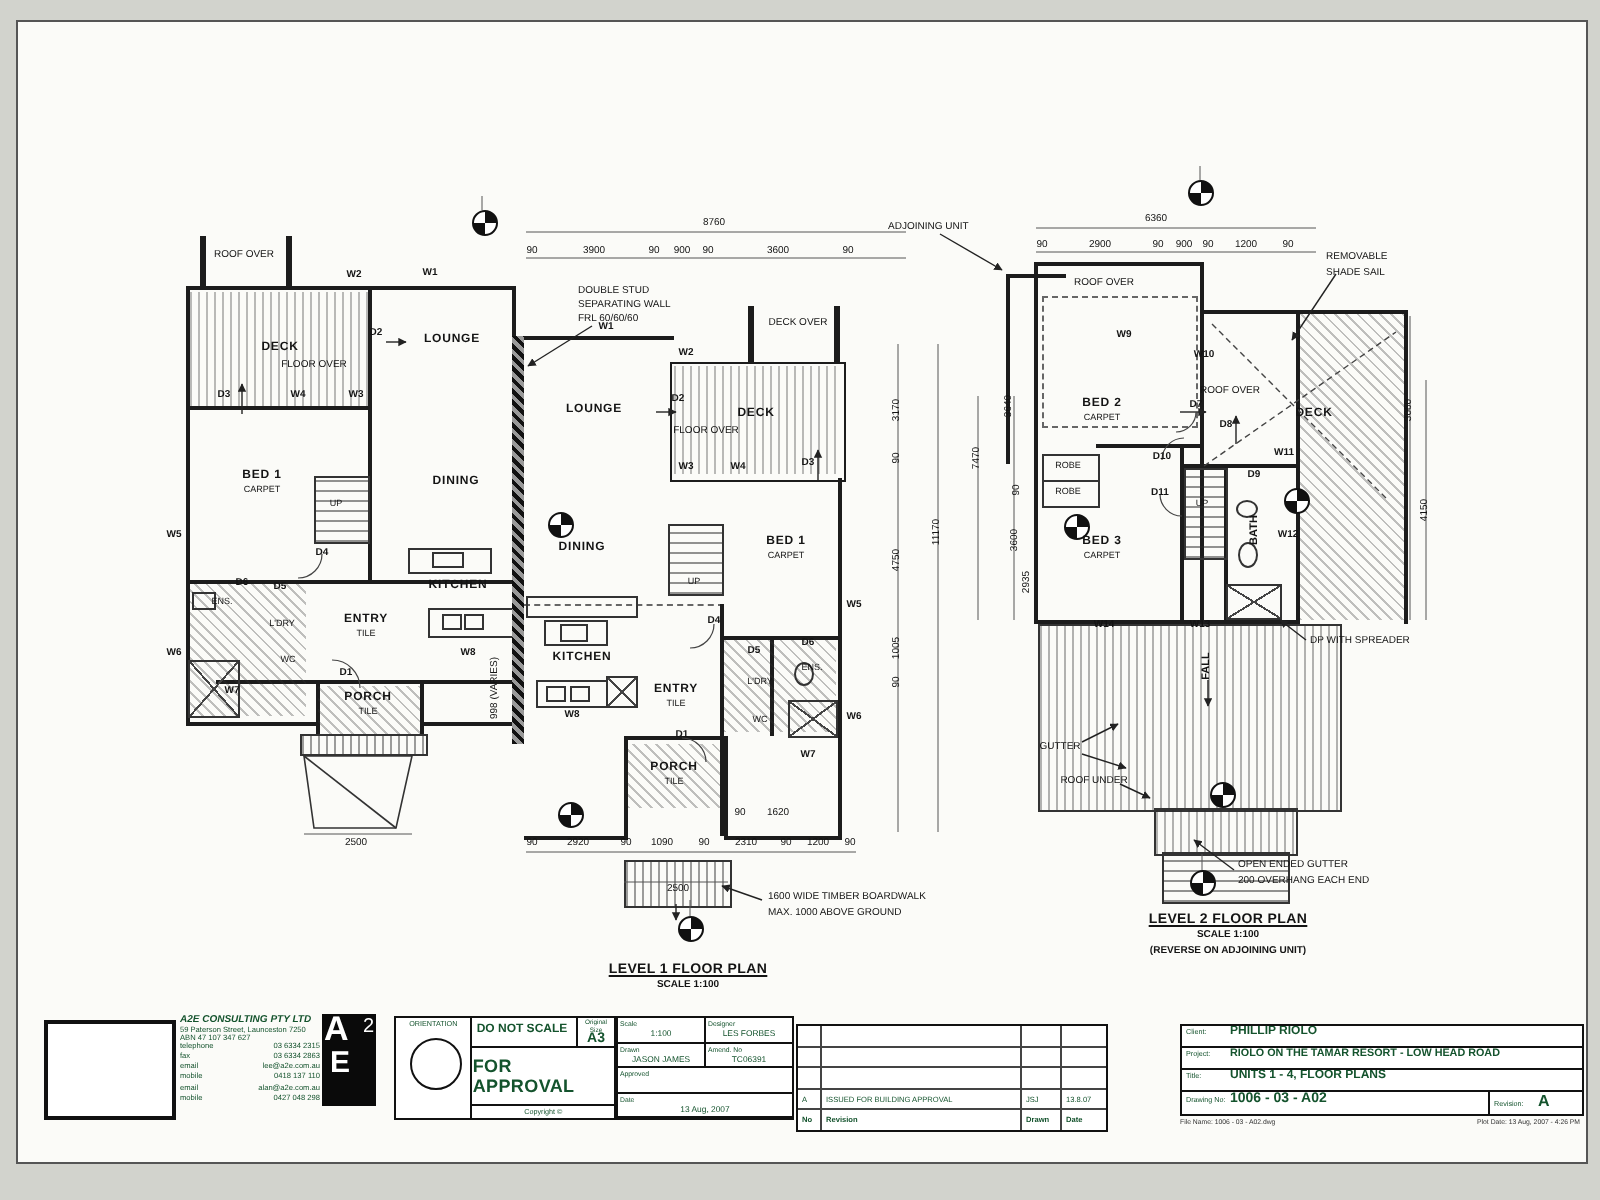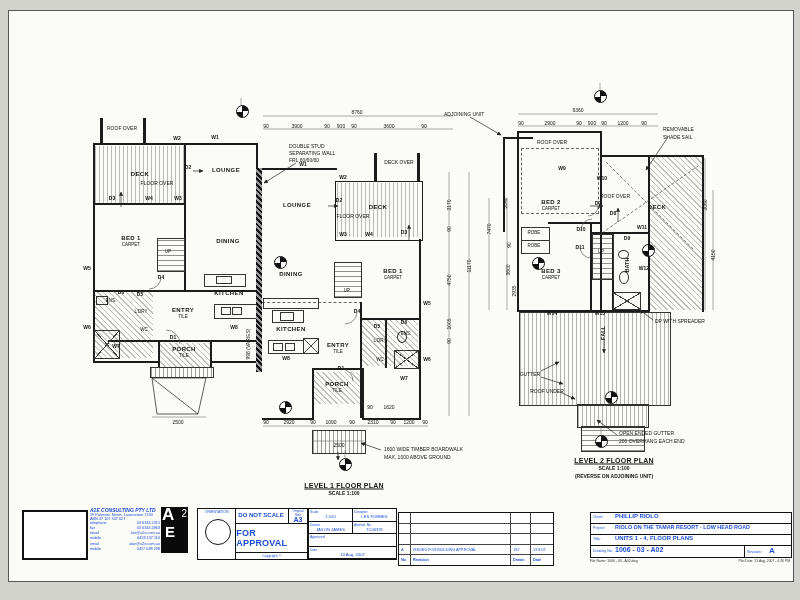--- a/index.html
+++ b/index.html
@@ -31,21 +31,21 @@
   .rm2{font-size:4.5px}
   .tag{font-size:5px;font-weight:bold}
   .dim{font-size:5px}
   .dimr{font-size:5px;transform:translate(-50%,-50%) rotate(-90deg)}
   .note{font-size:5px}
   .notel{font-size:5px;transform:translate(0,-50%)}
   .ttl{font-size:7px;font-weight:bold;text-decoration:underline;letter-spacing:.2px}
   .sub{font-size:5px;font-weight:bold}
   #leads{position:absolute;left:0;top:0;width:800px;height:600px;pointer-events:none}
   
-  .tb{position:absolute;color:#1d4ed8}
+  .tb{position:absolute;color:#14532d}
   #stampbox{left:22px;top:510px;width:62px;height:46px;border:2px solid #111;background:#fff}
   #a2e{left:90px;top:507px;width:70px;height:52px;font-size:4.5px}
   #a2e .nm{font-size:5px;font-weight:bold;font-style:italic}
   #a2e .ad{font-size:3.8px}
   .crow{display:flex;justify-content:space-between;font-size:3.8px;line-height:1.35}
   #logo{left:161px;top:507px;width:27px;height:46px;background:#0a0a0a;color:#fff;overflow:hidden}
   #logo .lA{position:absolute;left:1px;top:-2px;font-size:17px;font-weight:bold}
   #logo .l2{position:absolute;right:1px;top:1px;font-size:10px}
   #logo .lE{position:absolute;left:4px;top:16px;font-size:15px;font-weight:bold;letter-spacing:-1px}
   #appr{left:197px;top:508px;width:198px;height:50px;border:1.5px solid #111;background:#fff;display:flex}

